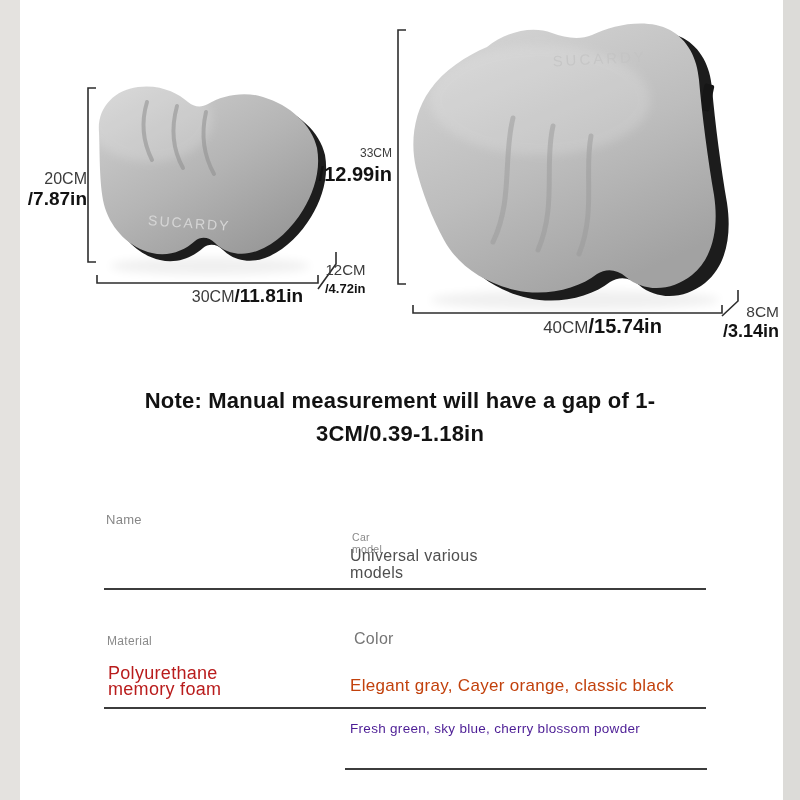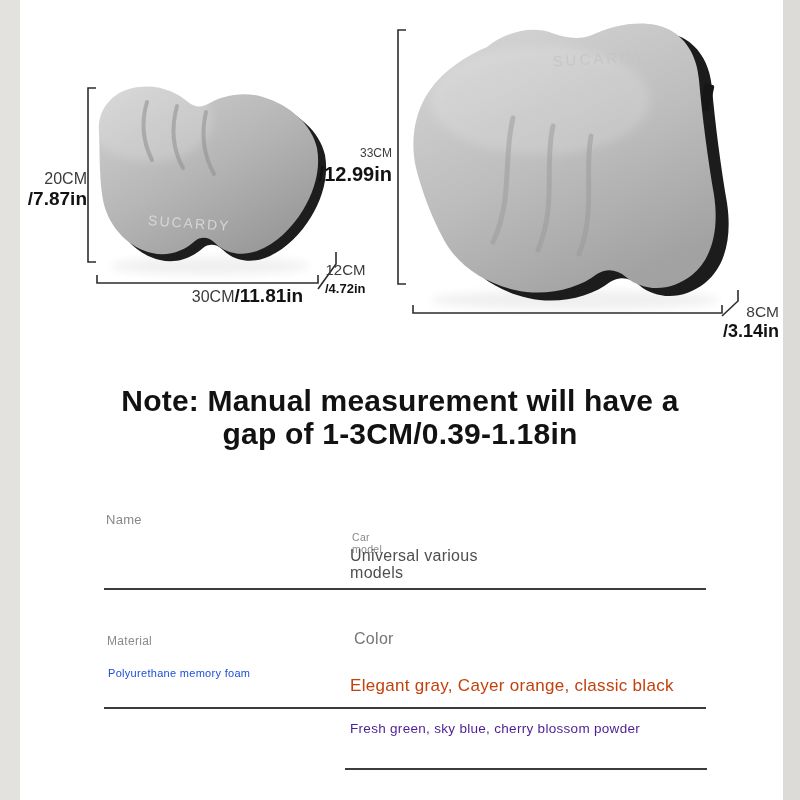--- a/index.html
+++ b/index.html
@@ -31,34 +31,34 @@
   .lb-height .in{font-size:20px;line-height:23px;}
   .lb-width{left:495px;top:315px;width:215px;text-align:center;}
   .lb-width .cm{font-size:17px;}
   .lb-width .in{font-size:20px;}
   .lb-depth{right:21px;top:303px;text-align:right;}
   .lb-depth .cm{font-size:15.5px;line-height:18px;}
   .lb-depth .in{font-size:18px;line-height:21px;}
 
   .note{
     position:absolute;left:100px;top:384px;width:600px;
-    text-align:center;font-weight:700;font-size:30px;line-height:33px;
+    text-align:center;font-weight:700;font-size:22px;line-height:33px;
     color:#121212;letter-spacing:0.2px;
   }
 
   
   .spec{position:absolute;letter-spacing:0.3px;}
   .spec-h-small{font-size:12px;color:#8a8a8a;text-align:right;}
   .name-header{left:106px;top:512px;font-size:13px;color:#878787;}
   .carmodel-header{left:352px;top:531px;width:44px;font-size:10.5px;line-height:12px;color:#8a8a8a;}
   .name-value{left:104px;top:546px;width:152px;font-size:13.5px;line-height:15px;color:#757575;}
   .carmodel-value{left:350px;top:547px;width:162px;font-size:16px;line-height:17px;color:#4f4f4f;}
   .material-header{left:107px;top:634px;}
   .color-header{left:354px;top:630px;font-size:16px;color:#757575;}
-  .material-value{left:108px;top:666px;width:162px;font-size:11px;line-height:15.5px;color:#1d4ed8;}
+  .material-value{left:108px;top:666px;width:162px;font-size:18px;line-height:15.5px;color:#b91c1c;}
   .color-value-1{left:350px;top:676px;width:340px;font-size:17px;color:#c2410c;}
   .color-value-2{left:350px;top:721px;width:292px;font-size:13.5px;line-height:15.5px;color:#4c1d95;}
   .divider{position:absolute;height:1.5px;background:#3c3c3c;}
   .divider-1{left:104px;top:588px;width:602px;}
   .divider-2{left:104px;top:707px;width:602px;}
   .divider-3{left:345px;top:768px;width:362px;}
 </style>
 </head>
 <body>
 
@@ -129,20 +129,23 @@
     <span class="cm">30CM</span><span class="in">/11.81in</span>
   </div>
   <div class="dim dim-stack hr-depth">
     <span class="cm">12CM</span>
     <span class="in">/4.72in</span>
   </div>
   <div class="dim dim-stack lb-height">
     <span class="cm">33CM</span>
     <span class="in">/12.99in</span>
   </div>
+  <div class="dim lb-width">
+    <span class="cm">40CM</span><span class="in">/15.74in</span>
+  </div>
   <div class="dim dim-stack lb-depth">
     <span class="cm">8CM</span>
     <span class="in">/3.14in</span>
   </div>
 
   <div class="note">Note: Manual measurement will have a gap of 1-3CM/0.39-1.18in</div>
 
   <div class="spec name-header">Name</div>
   <div class="spec carmodel-header">Car model</div>
   <div class="spec carmodel-value">Universal various models</div>

